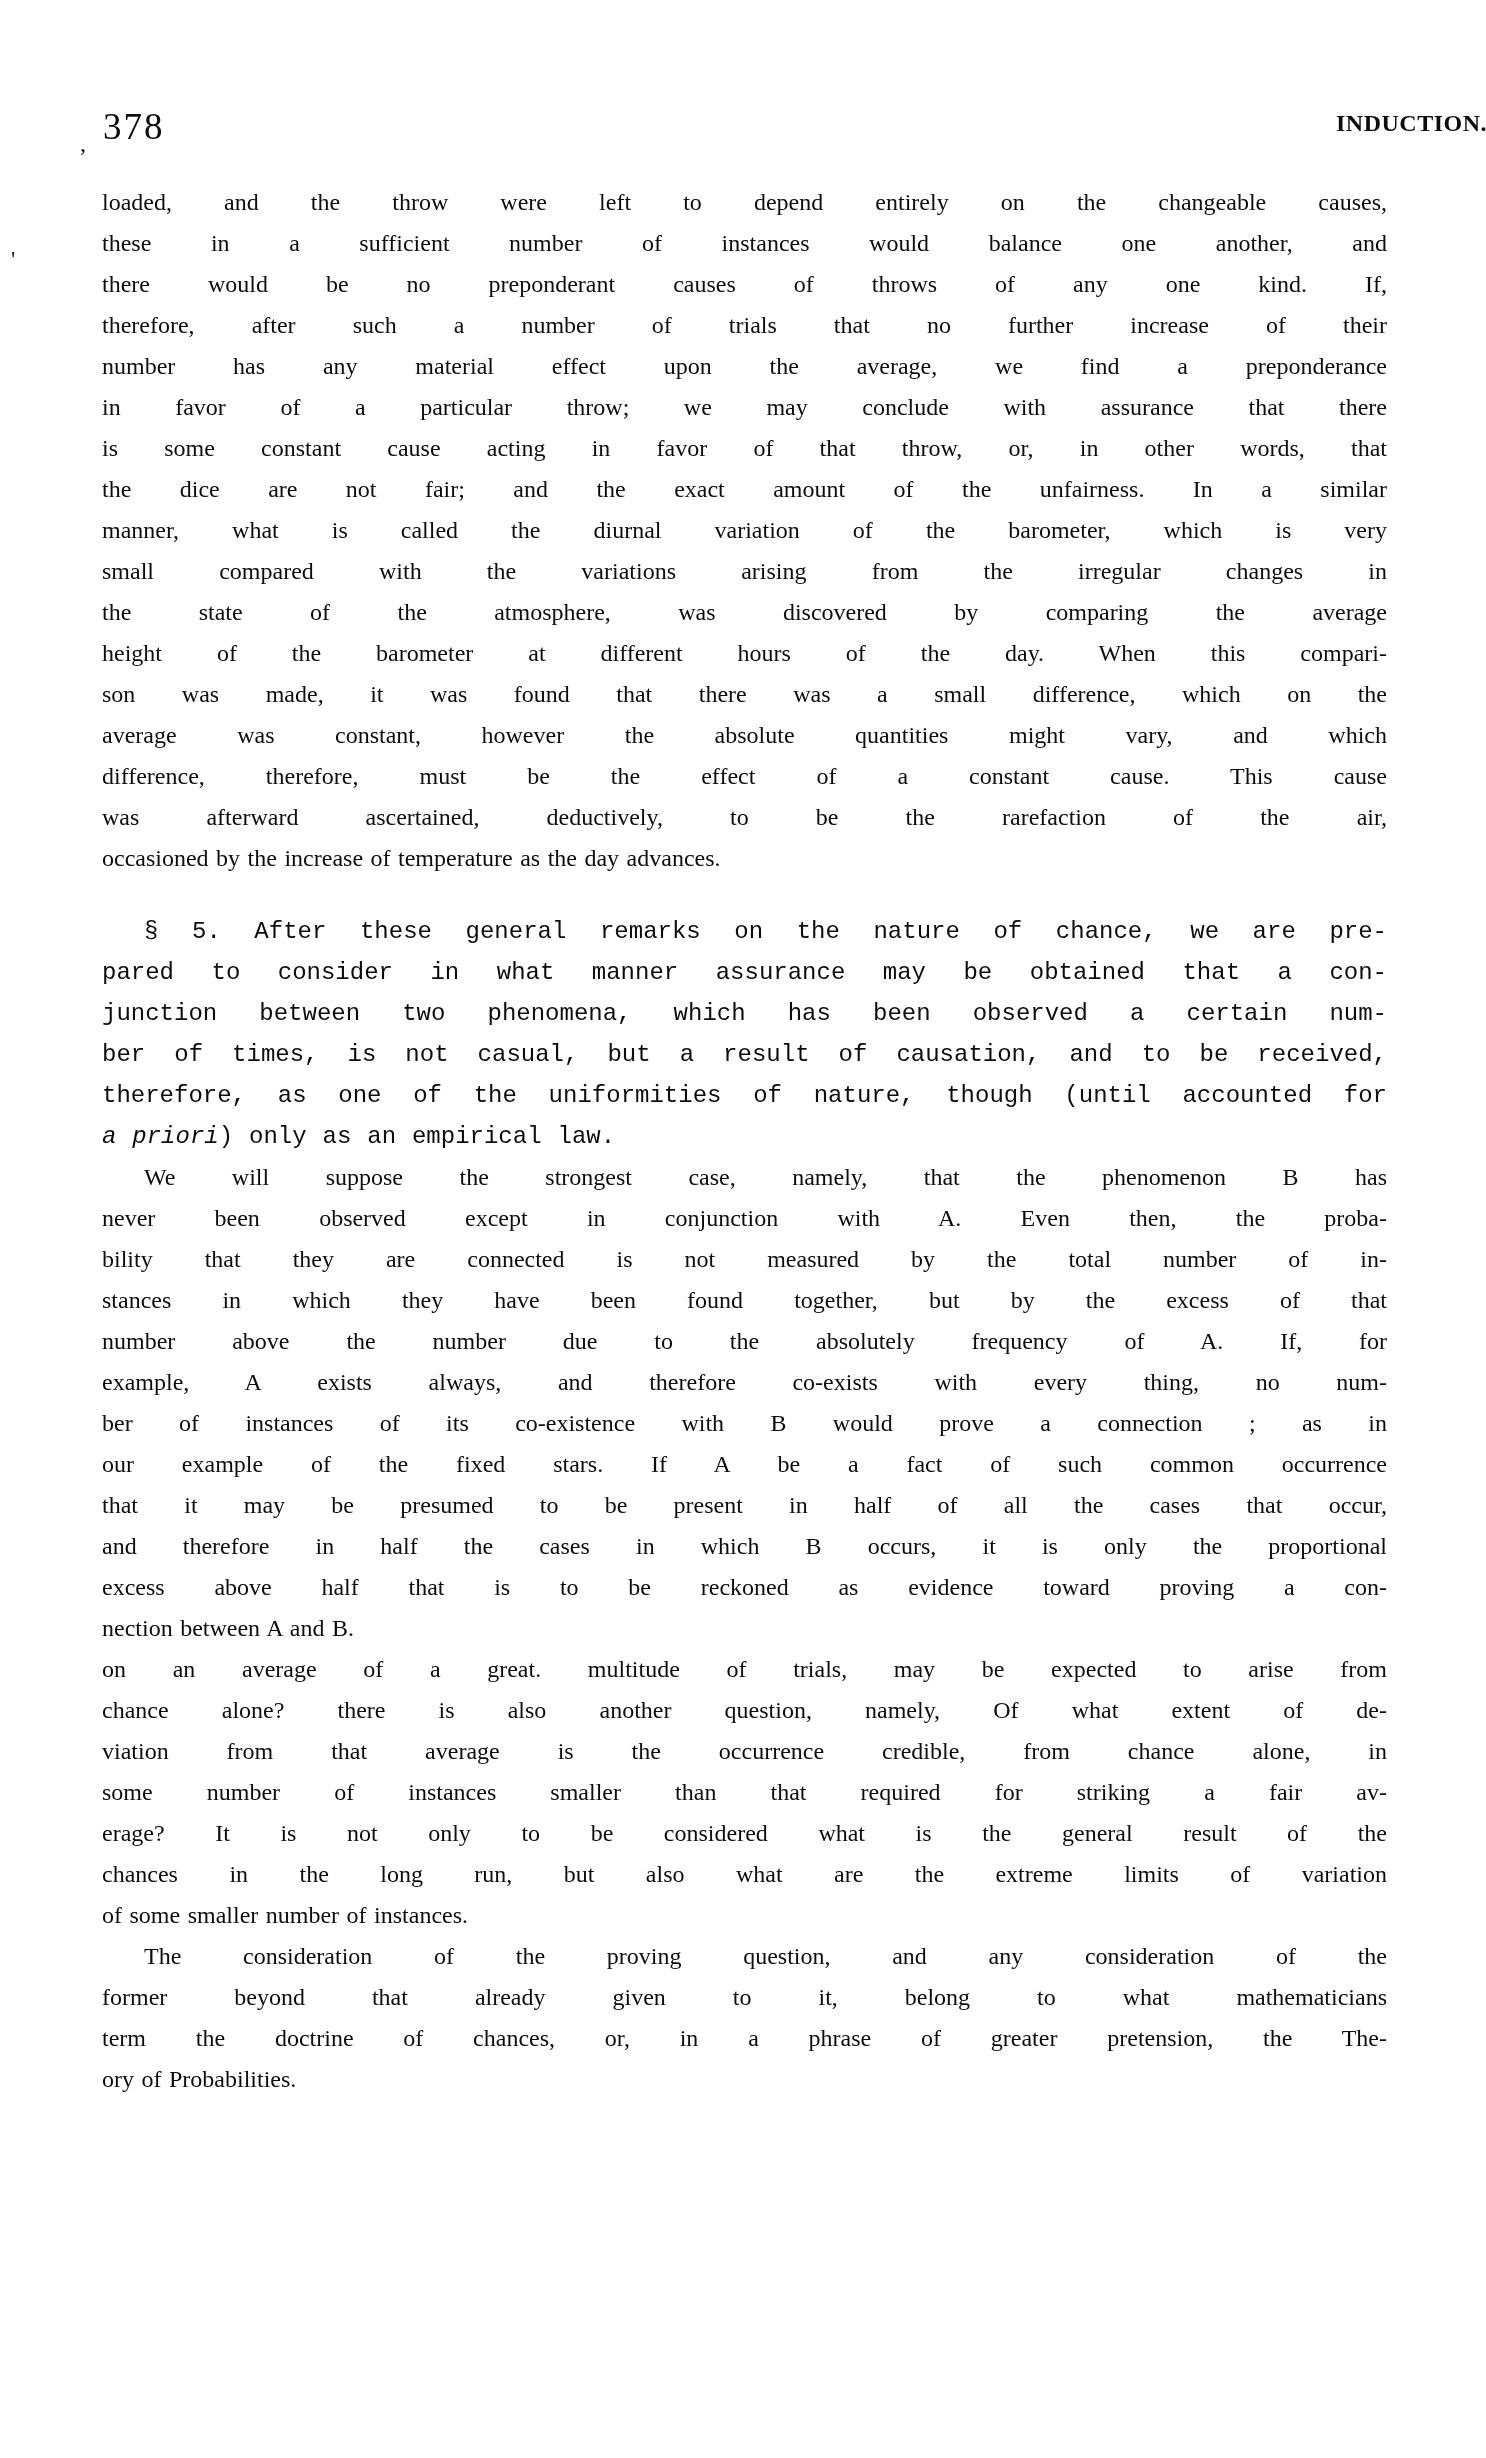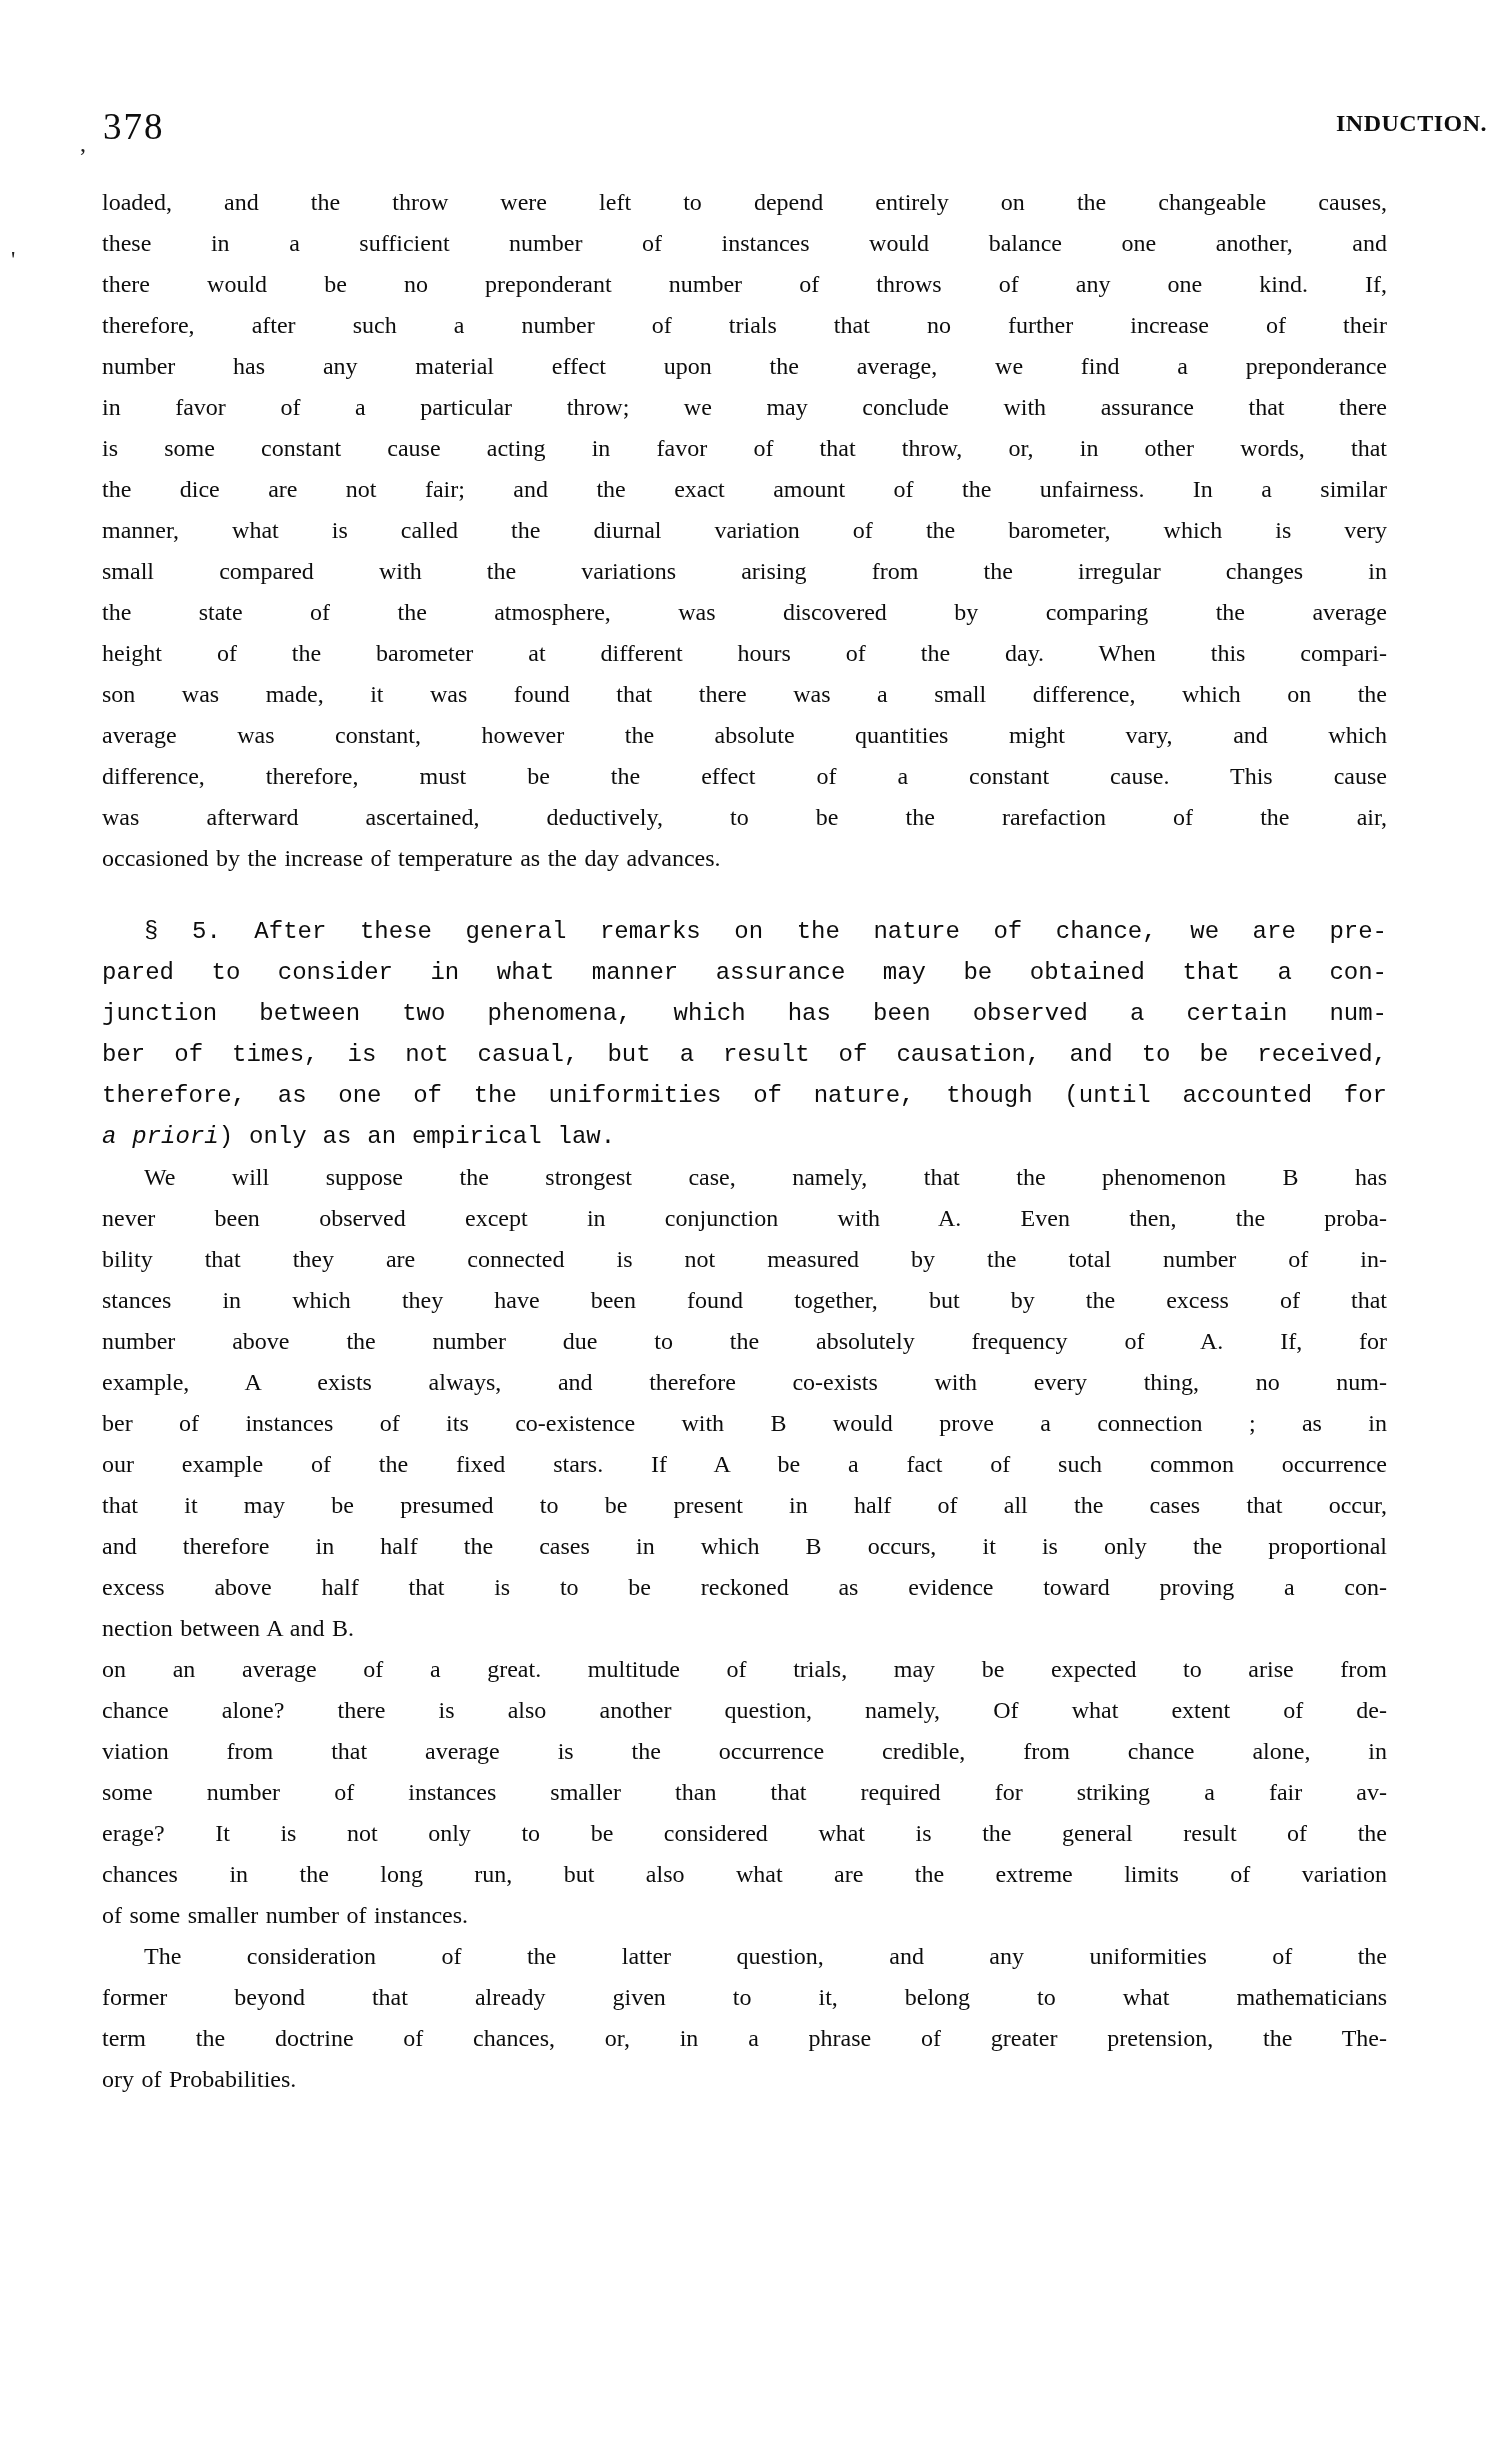--- a/index.html
+++ b/index.html
@@ -77,21 +77,21 @@
   <div class="runhead">INDUCTION.</div>
 
   <div class="artifact a1">,</div>
 
   <div class="artifact a2">'</div>
 
   <div class="textblock" id="text-block">
       <div class="para">
         <div class="line">loaded, and the throw were left to depend entirely on the changeable causes,</div>
         <div class="line">these in a sufficient number of instances would balance one another, and</div>
-        <div class="line">there would be no preponderant number of throws of any one kind.  If,</div>
+        <div class="line">there would be no preponderant causes of throws of any one kind.  If,</div>
         <div class="line">therefore, after such a number of trials that no further increase of their</div>
         <div class="line">number has any material effect upon the average, we find a preponderance</div>
         <div class="line">in favor of a particular throw; we may conclude with assurance that there</div>
         <div class="line">is some constant cause acting in favor of that throw, or, in other words, that</div>
         <div class="line">the dice are not fair; and the exact amount of the unfairness.  In a similar</div>
         <div class="line">manner, what is called the diurnal variation of the barometer, which is very</div>
         <div class="line">small compared with the variations arising from the irregular changes in</div>
         <div class="line">the state of the atmosphere, was discovered by comparing the average</div>
         <div class="line">height of the barometer at different hours of the day.  When this compari-</div>
         <div class="line">son was made, it was found that there was a small difference, which on the</div>
@@ -125,21 +125,21 @@
       <div class="para">
         <div class="line">on an average of a great. multitude of trials, may be expected to arise from</div>
         <div class="line">chance alone? there is also another question, namely, Of what extent of de-</div>
         <div class="line">viation from that average is the occurrence credible, from chance alone, in</div>
         <div class="line">some number of instances smaller than that required for striking a fair av-</div>
         <div class="line">erage?  It is not only to be considered what is the general result of the</div>
         <div class="line">chances in the long run, but also what are the extreme limits of variation</div>
         <div class="line last">of some smaller number of instances.</div>
       </div>
       <div class="para">
-        <div class="line indent">The consideration of the latter question, and any uniformities of the</div>
+        <div class="line indent">The consideration of the proving question, and any consideration of the</div>
         <div class="line">former beyond that already given to it, belong to what mathematicians</div>
         <div class="line">term the doctrine of chances, or, in a phrase of greater pretension, the The-</div>
         <div class="line last">ory of Probabilities.</div>
       </div>
     </div>
 
 </div>
 
 
 </body></html>

